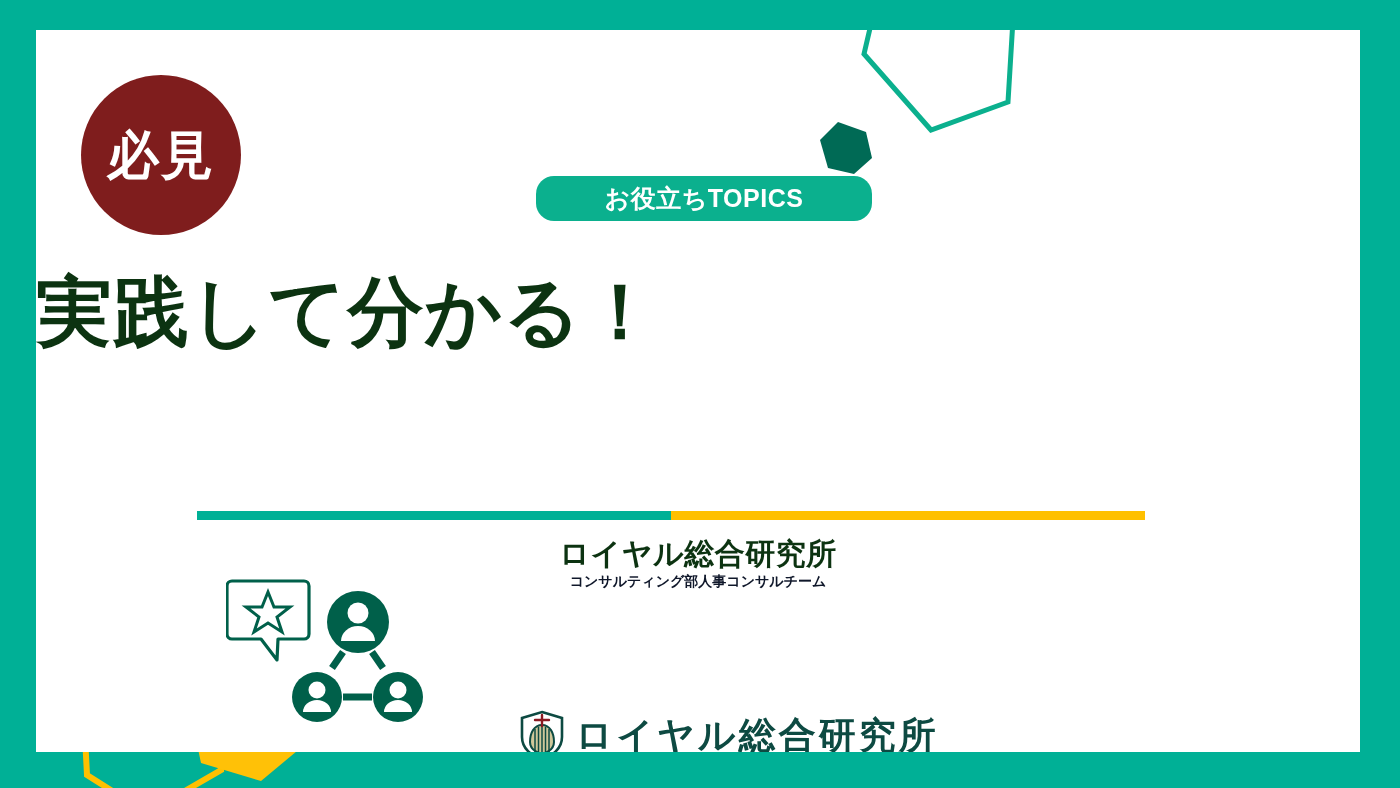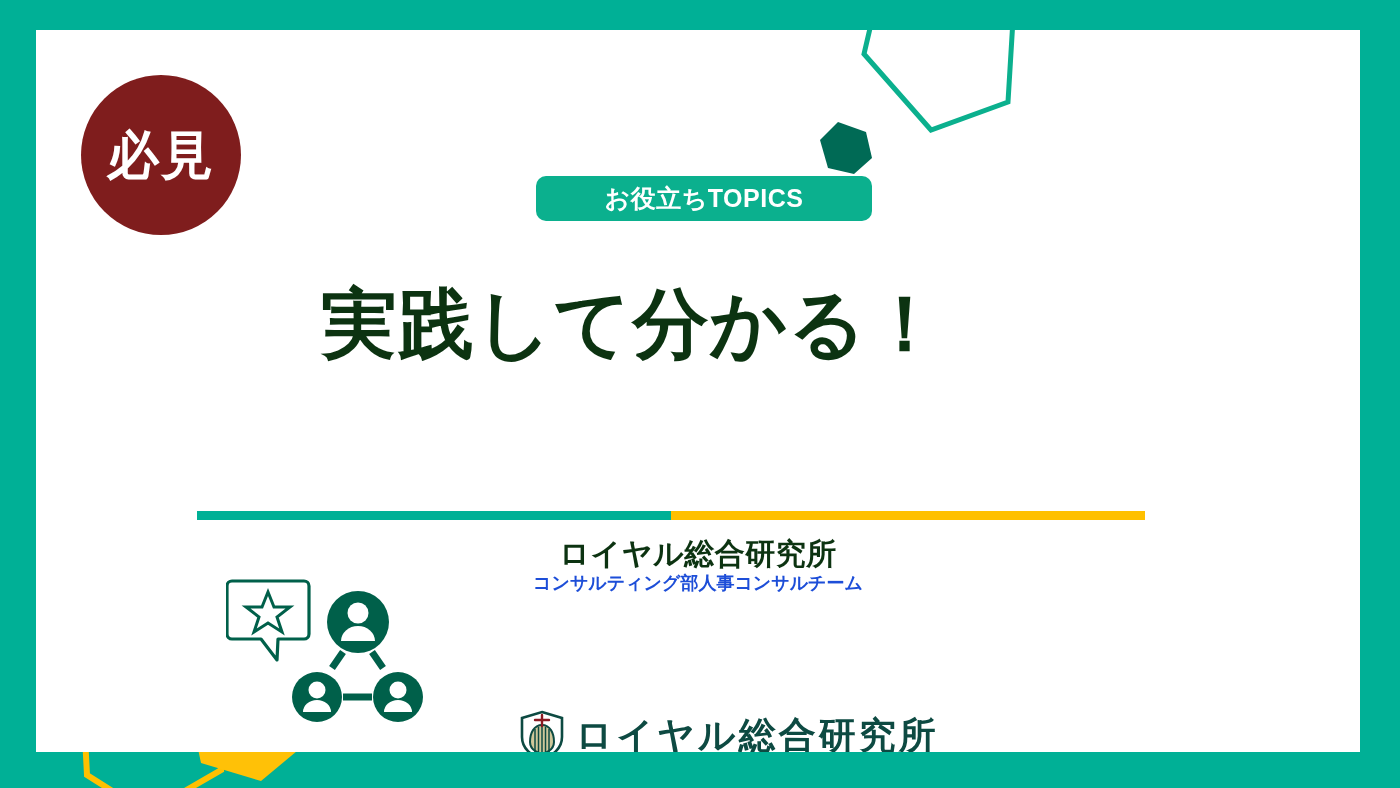--- a/index.html
+++ b/index.html
@@ -79,39 +79,38 @@
     font-family: "DejaVu Sans", "Liberation Sans", sans-serif;
   }
   
   .topics-pill {
     position: absolute;
     left: 500px;
     top: 146px;
     width: 336px;
     height: 45px;
     background: #0bb08e;
-    border-radius: 10px;
+    border-radius: 18px;
     display: flex;
     align-items: center;
     justify-content: center;
   }
   .topics-pill-label {
     color: #ffffff;
     font-size: 25px;
     font-weight: bold;
     letter-spacing: 0.5px;
     line-height: 1;
   }
   
   .title-block {
     position: absolute;
     left: 0;
-    top: 248px;
+    top: 236px;
     width: 1193px;
-    text-align: center;
   }
   .title-line {
     color: #0c3311;
     font-size: 76px;
     font-weight: bold;
     line-height: 1.22;
     letter-spacing: 1px;
     white-space: nowrap;
     font-family: "DejaVu Sans", "Liberation Sans", sans-serif;
   }
@@ -144,26 +143,26 @@
   }
   .org-name {
     color: #0c3311;
     font-size: 30px;
     font-weight: bold;
     line-height: 1.25;
     letter-spacing: 0.5px;
     font-family: "DejaVu Sans", "Liberation Sans", sans-serif;
   }
   .org-team {
-    color: #1d4ed8;
-    font-size: 18px;
+    color: #0f172a;
+    font-size: 14px;
     font-weight: bold;
     line-height: 1.3;
     letter-spacing: 0px;
-    font-family: Liberation Mono, monospace;
+    font-family: Liberation Serif, serif;
   }
   
   .illustration {
     position: absolute;
     left: 190px;
     top: 545px;
     width: 215px;
     height: 155px;
   }
   

